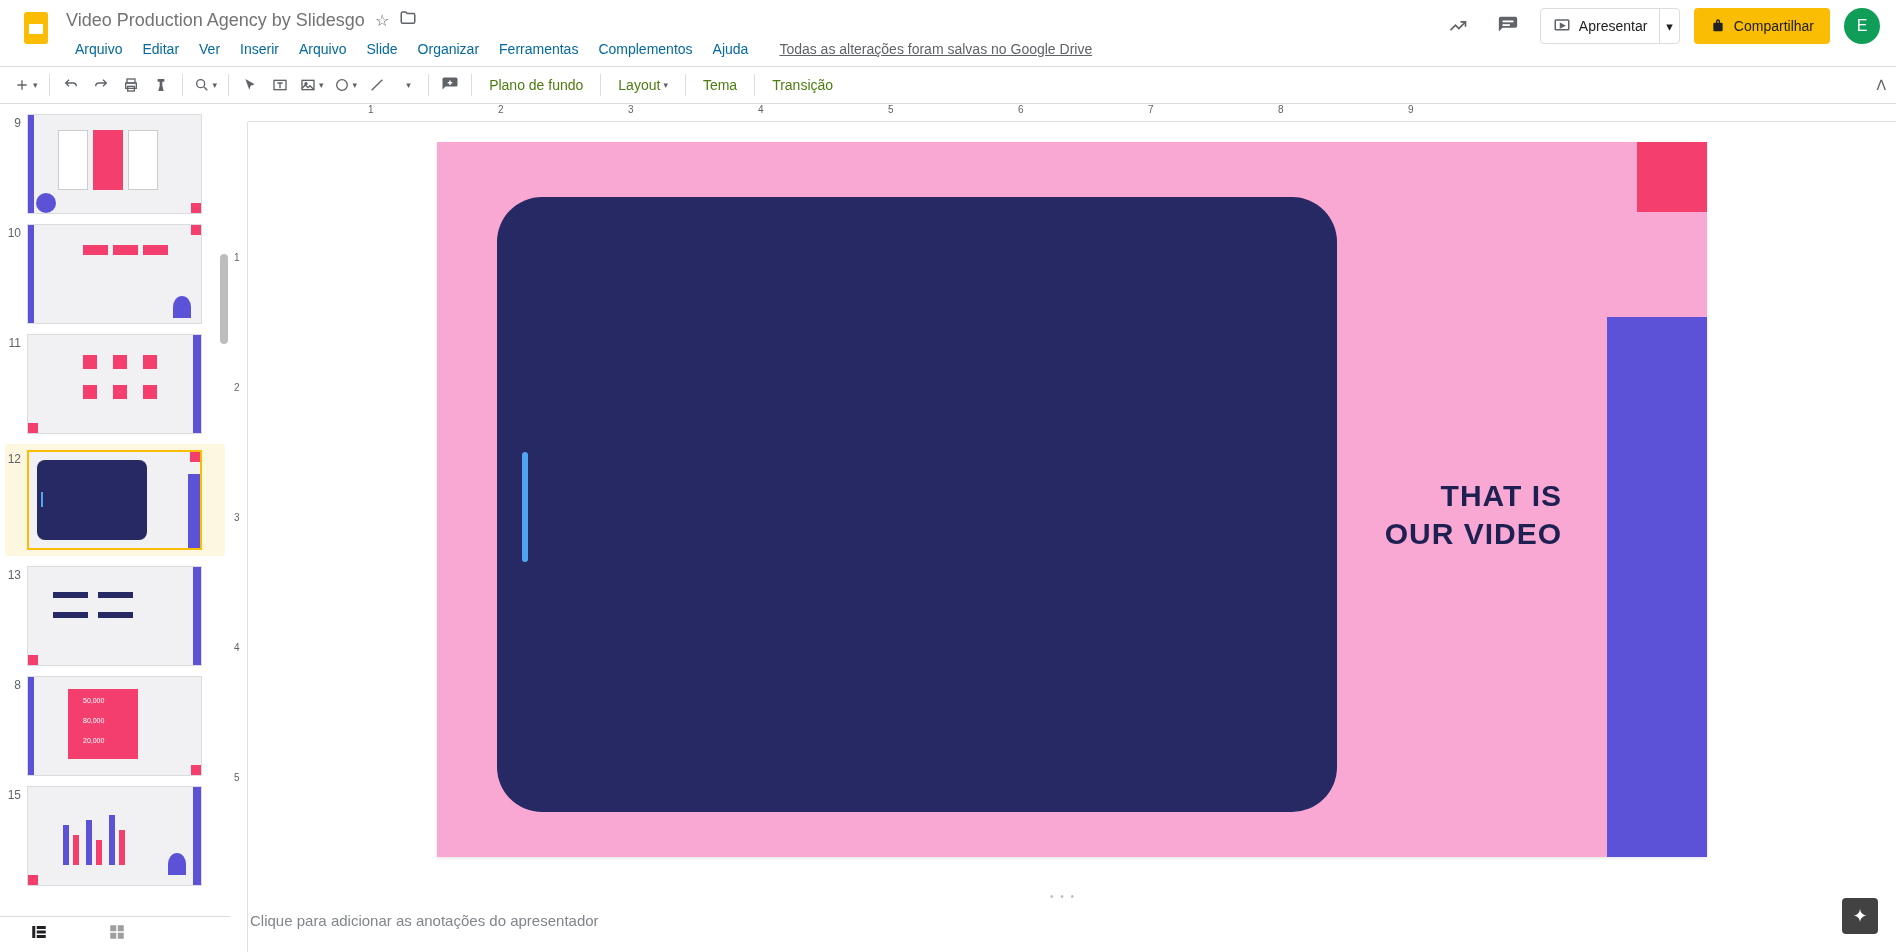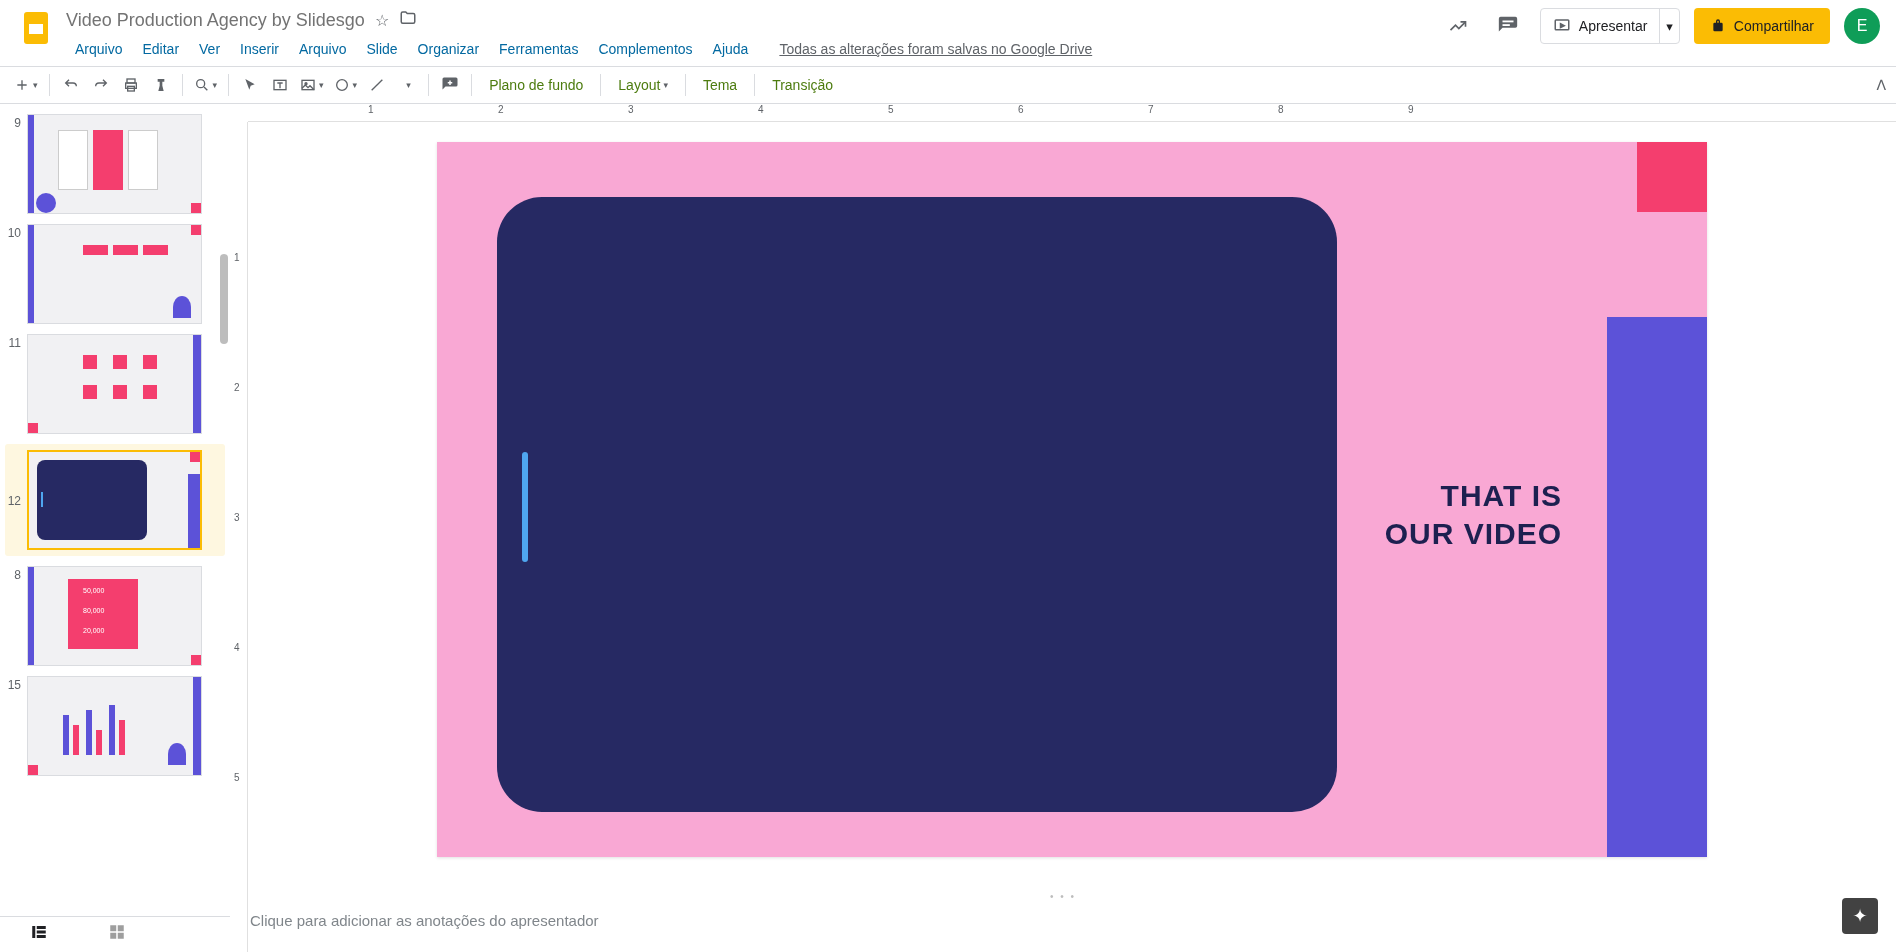--- a/index.html
+++ b/index.html
@@ -27,21 +27,21 @@
 .tb-text { padding: 0 10px; font-size: 14px; color: #4d7c0f; cursor: pointer; height: 28px; display: flex; align-items: center; border-radius: 3px; }
 .tb-dd::after { content: '▾'; font-size: 9px; margin-left: 3px; color: #5f6368; }
 .toolbar-collapse { position: absolute; right: 10px; cursor: pointer; color: #5f6368; font-size: 14px; }
 .main { display: flex; height: calc(100% - 104px); }
 .filmstrip { width: 230px; background: #fff; overflow-y: auto; padding: 10px 5px 10px 5px; position: relative; }
 .filmstrip-scrollbar { position: absolute; right: 2px; top: 150px; width: 8px; height: 90px; background: #bdbdbd; border-radius: 4px; }
 .slide-thumb-row { display: flex; align-items: flex-start; margin-bottom: 10px; }
 .slide-num { width: 22px; text-align: right; font-size: 12px; color: #5f6368; padding-right: 6px; padding-top: 2px; }
 .thumb { width: 175px; height: 100px; border: 1px solid #dadce0; background: #f1f1f3; cursor: pointer; position: relative; overflow: hidden; }
 .thumb.selected { border: 2px solid #fbbc04; }
-.thumb-row-selected { background: #fef7e0; padding: 6px 0; border-radius: 3px; align-items: center; }
+.thumb-row-selected { background: #fef7e0; padding: 6px 0; border-radius: 3px; }
 .canvas-area { flex: 1; background: #fff; display: flex; flex-direction: column; position: relative; }
 .ruler-h { height: 18px; background: #fff; border-bottom: 1px solid #e0e0e0; position: relative; margin-left: 18px; }
 .ruler-v { width: 18px; background: #fff; border-right: 1px solid #e0e0e0; position: absolute; top: 18px; bottom: 0; left: 0; }
 .ruler-tick { position: absolute; font-size: 10px; color: #5f6368; }
 .canvas-wrap { flex: 1; display: flex; align-items: flex-start; justify-content: center; padding: 20px 0 0 0; margin-left: 18px; overflow: hidden; }
 .slide-canvas { width: 1270px; height: 715px; background: #f9a8d4; box-shadow: 0 1px 3px rgba(0,0,0,0.12); position: relative; }
 .slide-darkbox { position: absolute; left: 60px; top: 55px; width: 840px; height: 615px; background: #262963; border-radius: 45px; }
 .slide-darkbox-inner { position: absolute; left: 25px; top: 255px; width: 6px; height: 110px; background: #4fa6f0; border-radius: 3px; }
 .slide-pinkbox { position: absolute; right: 0; top: 0; width: 70px; height: 70px; background: #f43e6e; }
 .slide-purplebar { position: absolute; right: 0; top: 175px; width: 100px; height: 540px; background: #5c52d8; }
@@ -251,20 +251,31 @@
     <div class="slide-thumb-row thumb-row-selected">
       <div class="slide-num">12</div>
       <div class="thumb selected">
         <div class="t-pink-tr"></div>
         <div style="position:absolute;right:0;top:22px;width:12px;height:75px;background:#5c52d8"></div>
         <div style="position:absolute;left:8px;top:8px;width:110px;height:80px;background:#262963;border-radius:8px"></div>
         <div style="position:absolute;left:12px;top:40px;width:2px;height:15px;background:#4fa6f0"></div>
       </div>
     </div>
     <div class="slide-thumb-row">
+      <div class="slide-num">13</div>
+      <div class="thumb">
+        <div class="t-blue-r"></div>
+          <div class="t-pink-bl"></div>
+        <div style="position:absolute;left:25px;top:25px;width:35px;height:6px;background:#262963"></div>
+        <div style="position:absolute;left:70px;top:25px;width:35px;height:6px;background:#262963"></div>
+        <div style="position:absolute;left:25px;top:45px;width:35px;height:6px;background:#262963"></div>
+        <div style="position:absolute;left:70px;top:45px;width:35px;height:6px;background:#262963"></div>
+      </div>
+    </div>
+    <div class="slide-thumb-row">
       <div class="slide-num">8</div>
       <div class="thumb">
         <div class="t-blue-l"></div>
           <div class="t-pink-br"></div>
         <div style="position:absolute;left:40px;top:12px;width:70px;height:70px;background:#f43e6e"></div>
         <div style="position:absolute;left:55px;top:20px;height:8px;font-size:7px;color:#fff">50,000</div>
         <div style="position:absolute;left:55px;top:40px;height:8px;font-size:7px;color:#fff">80,000</div>
         <div style="position:absolute;left:55px;top:60px;height:8px;font-size:7px;color:#fff">20,000</div>
       </div>
     </div>

